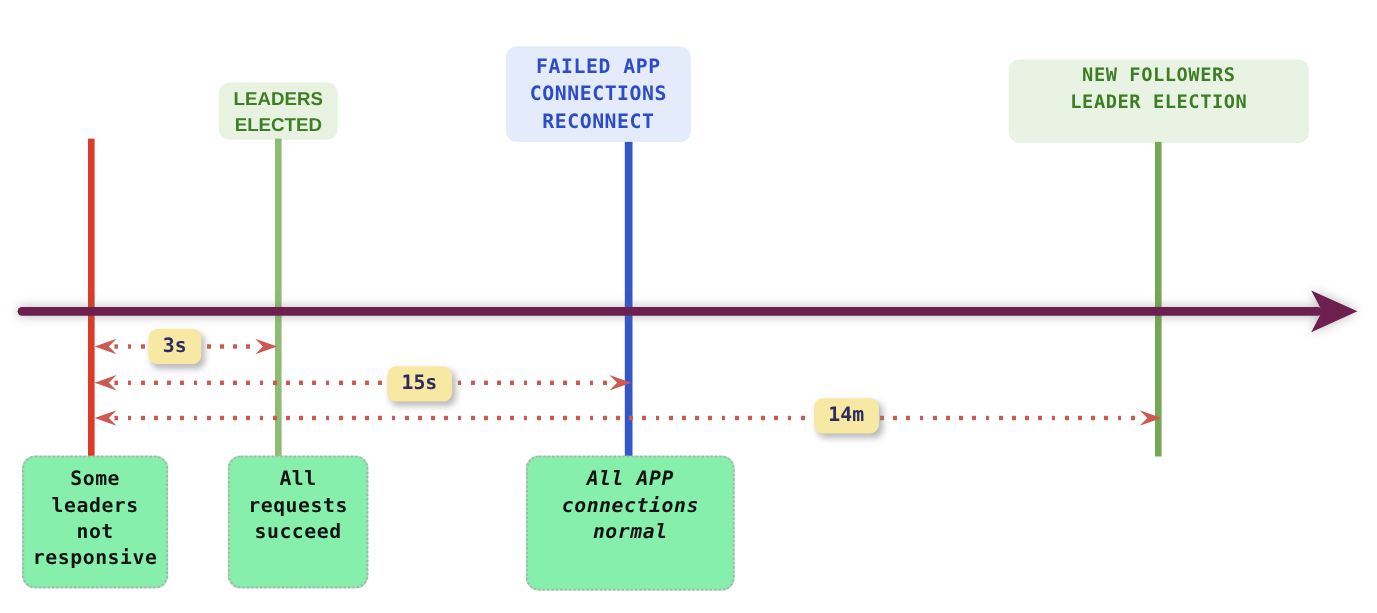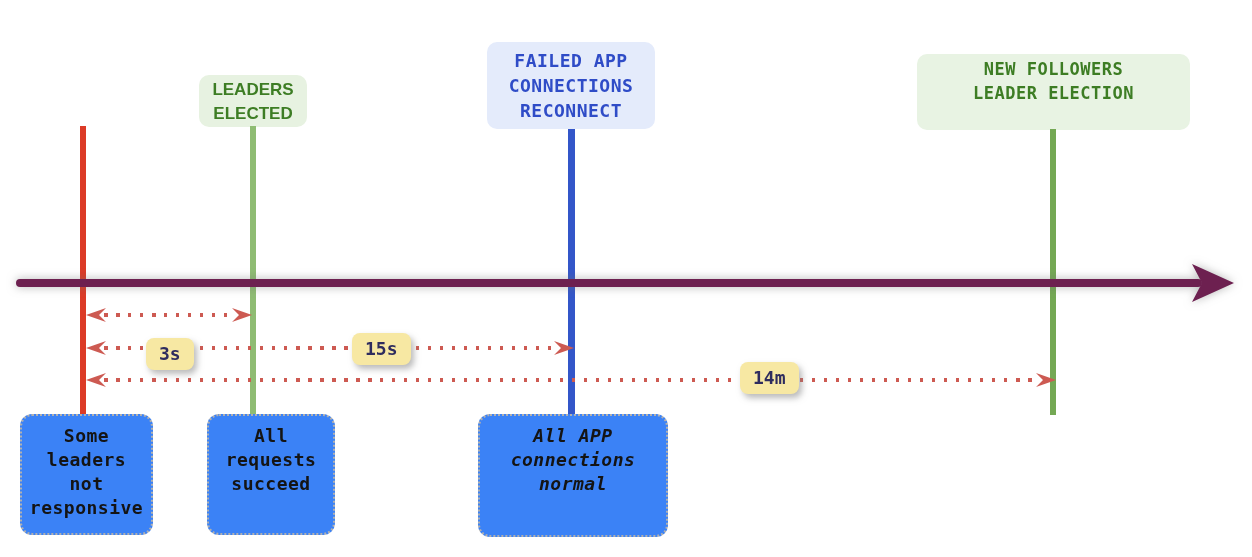--- a/index.html
+++ b/index.html
@@ -25,21 +25,21 @@
     left:33px;top:75px;width:100px;height:52px;
     background:#fbe4e1;color:#d93a28;
     font-size:17px;line-height:24px;padding-top:3px;
   }
   .lbl-leaders{
     left:199px;top:75px;width:108px;height:52px;
     background:#e7f2e1;color:#3d7d24;
     font-size:17px;line-height:24px;padding-top:3px;
   }
   .lbl-failed{
-    left:487px;top:42px;width:168px;height:87px;
+    left:460px;top:42px;width:168px;height:87px;
     background:#e4ebfb;color:#2f4cc7;
     font-size:18px;line-height:25px;letter-spacing:0.5px;padding-top:6px;
   }
   .lbl-longterm{
     left:917px;top:54px;width:273px;height:76px;
     background:#e8f3e3;color:#3d7d24;
     font-size:17px;line-height:24px;letter-spacing:0.5px;padding-top:3px;
   }
   .italic{font-style:italic;}
 
@@ -73,28 +73,28 @@
 
   
   .badge{
     position:absolute;
     background:#f7e8a3;color:#2e2c5e;
     font-family:"DejaVu Sans Mono","Liberation Mono",monospace;
     font-weight:bold;font-size:18px;line-height:24px;
     padding:4px 13px;border-radius:8px;
     box-shadow:3px 4px 6px rgba(130,130,130,0.55);
   }
-  .badge-1{left:146px;top:299px;margin-top:39px;}
+  .badge-1{left:135px;top:299px;}
   .badge-2{left:352px;top:333px;}
   .badge-3{left:740px;top:362px;}
 
   
   .note{
     position:absolute;box-sizing:border-box;
-    background:#3b82f6;
+    background:#86efac;
     border:2px dotted #b0b0b0;border-radius:12px;
     color:#141414;font-weight:bold;
     font-size:18px;line-height:24px;letter-spacing:0.5px;
     text-align:center;padding-top:8px;
   }
   .note-1{left:20px; top:414px;width:133px;height:121px;}
   .note-2{left:207px;top:414px;width:128px;height:121px;}
   .note-3{left:478px;top:414px;width:190px;height:123px;font-style:italic;}
   .note-4{left:942px;top:414px;width:220px;height:123px;line-height:22px;}
 </style>

